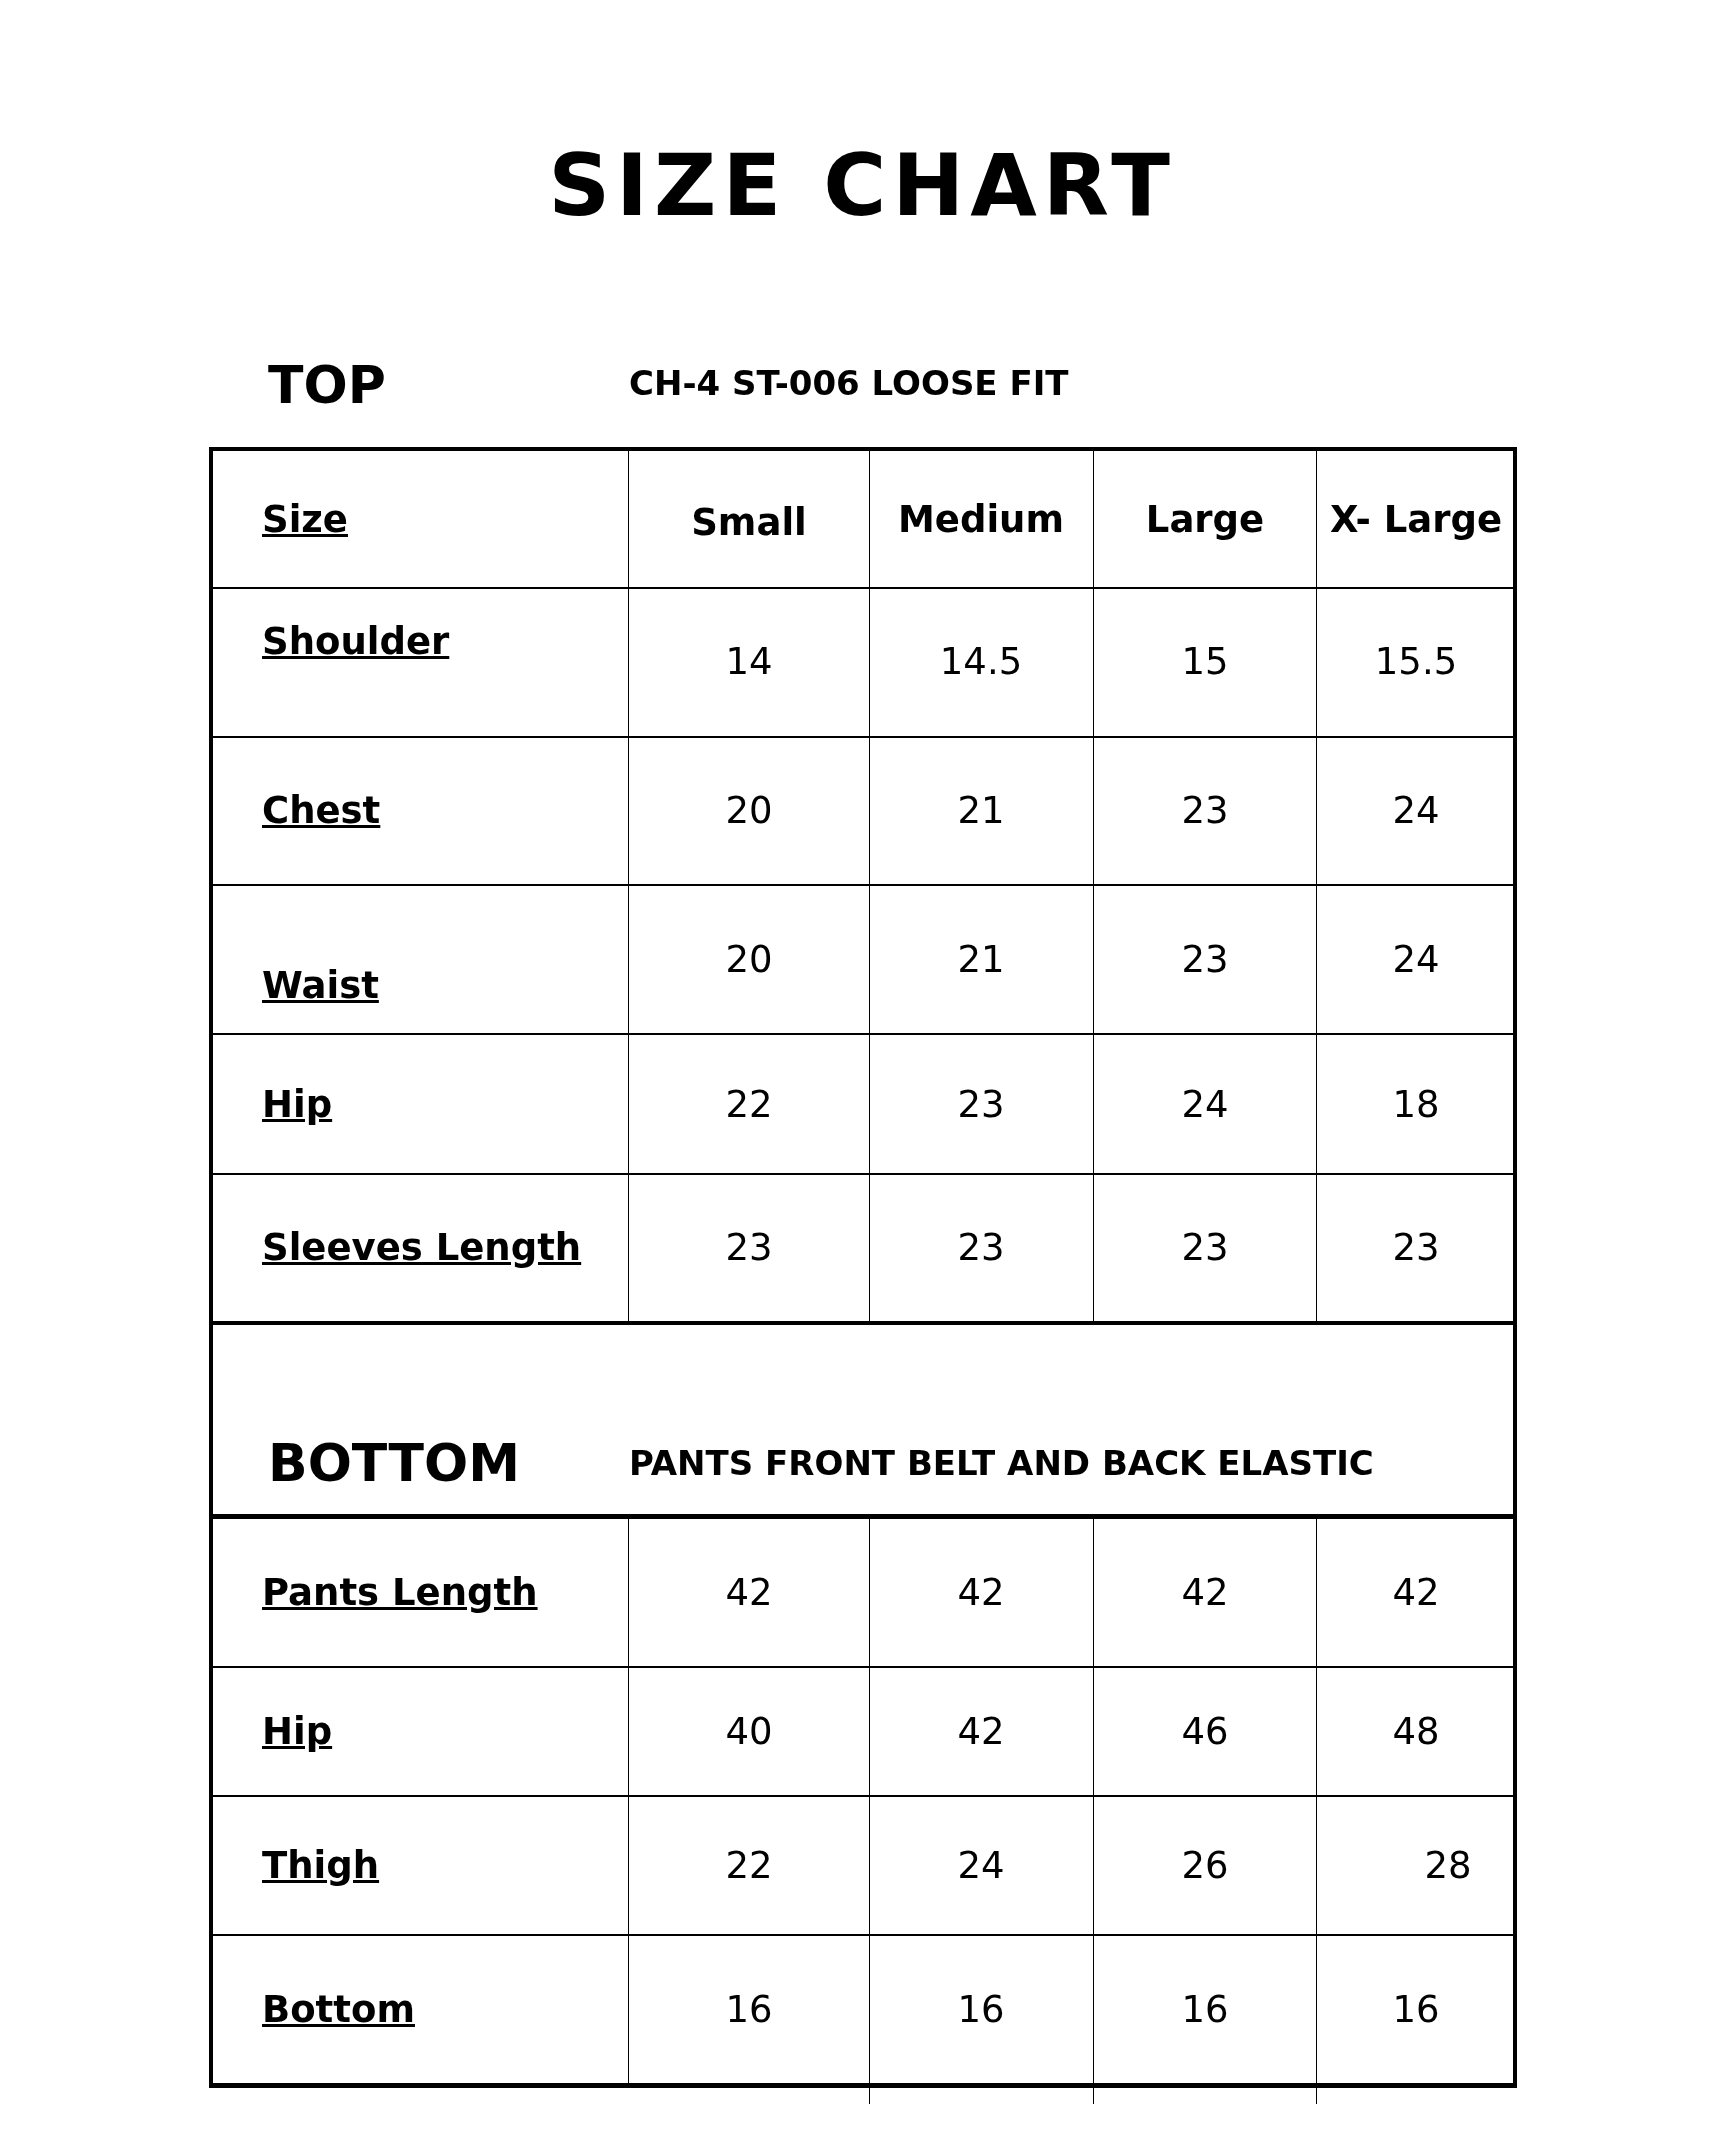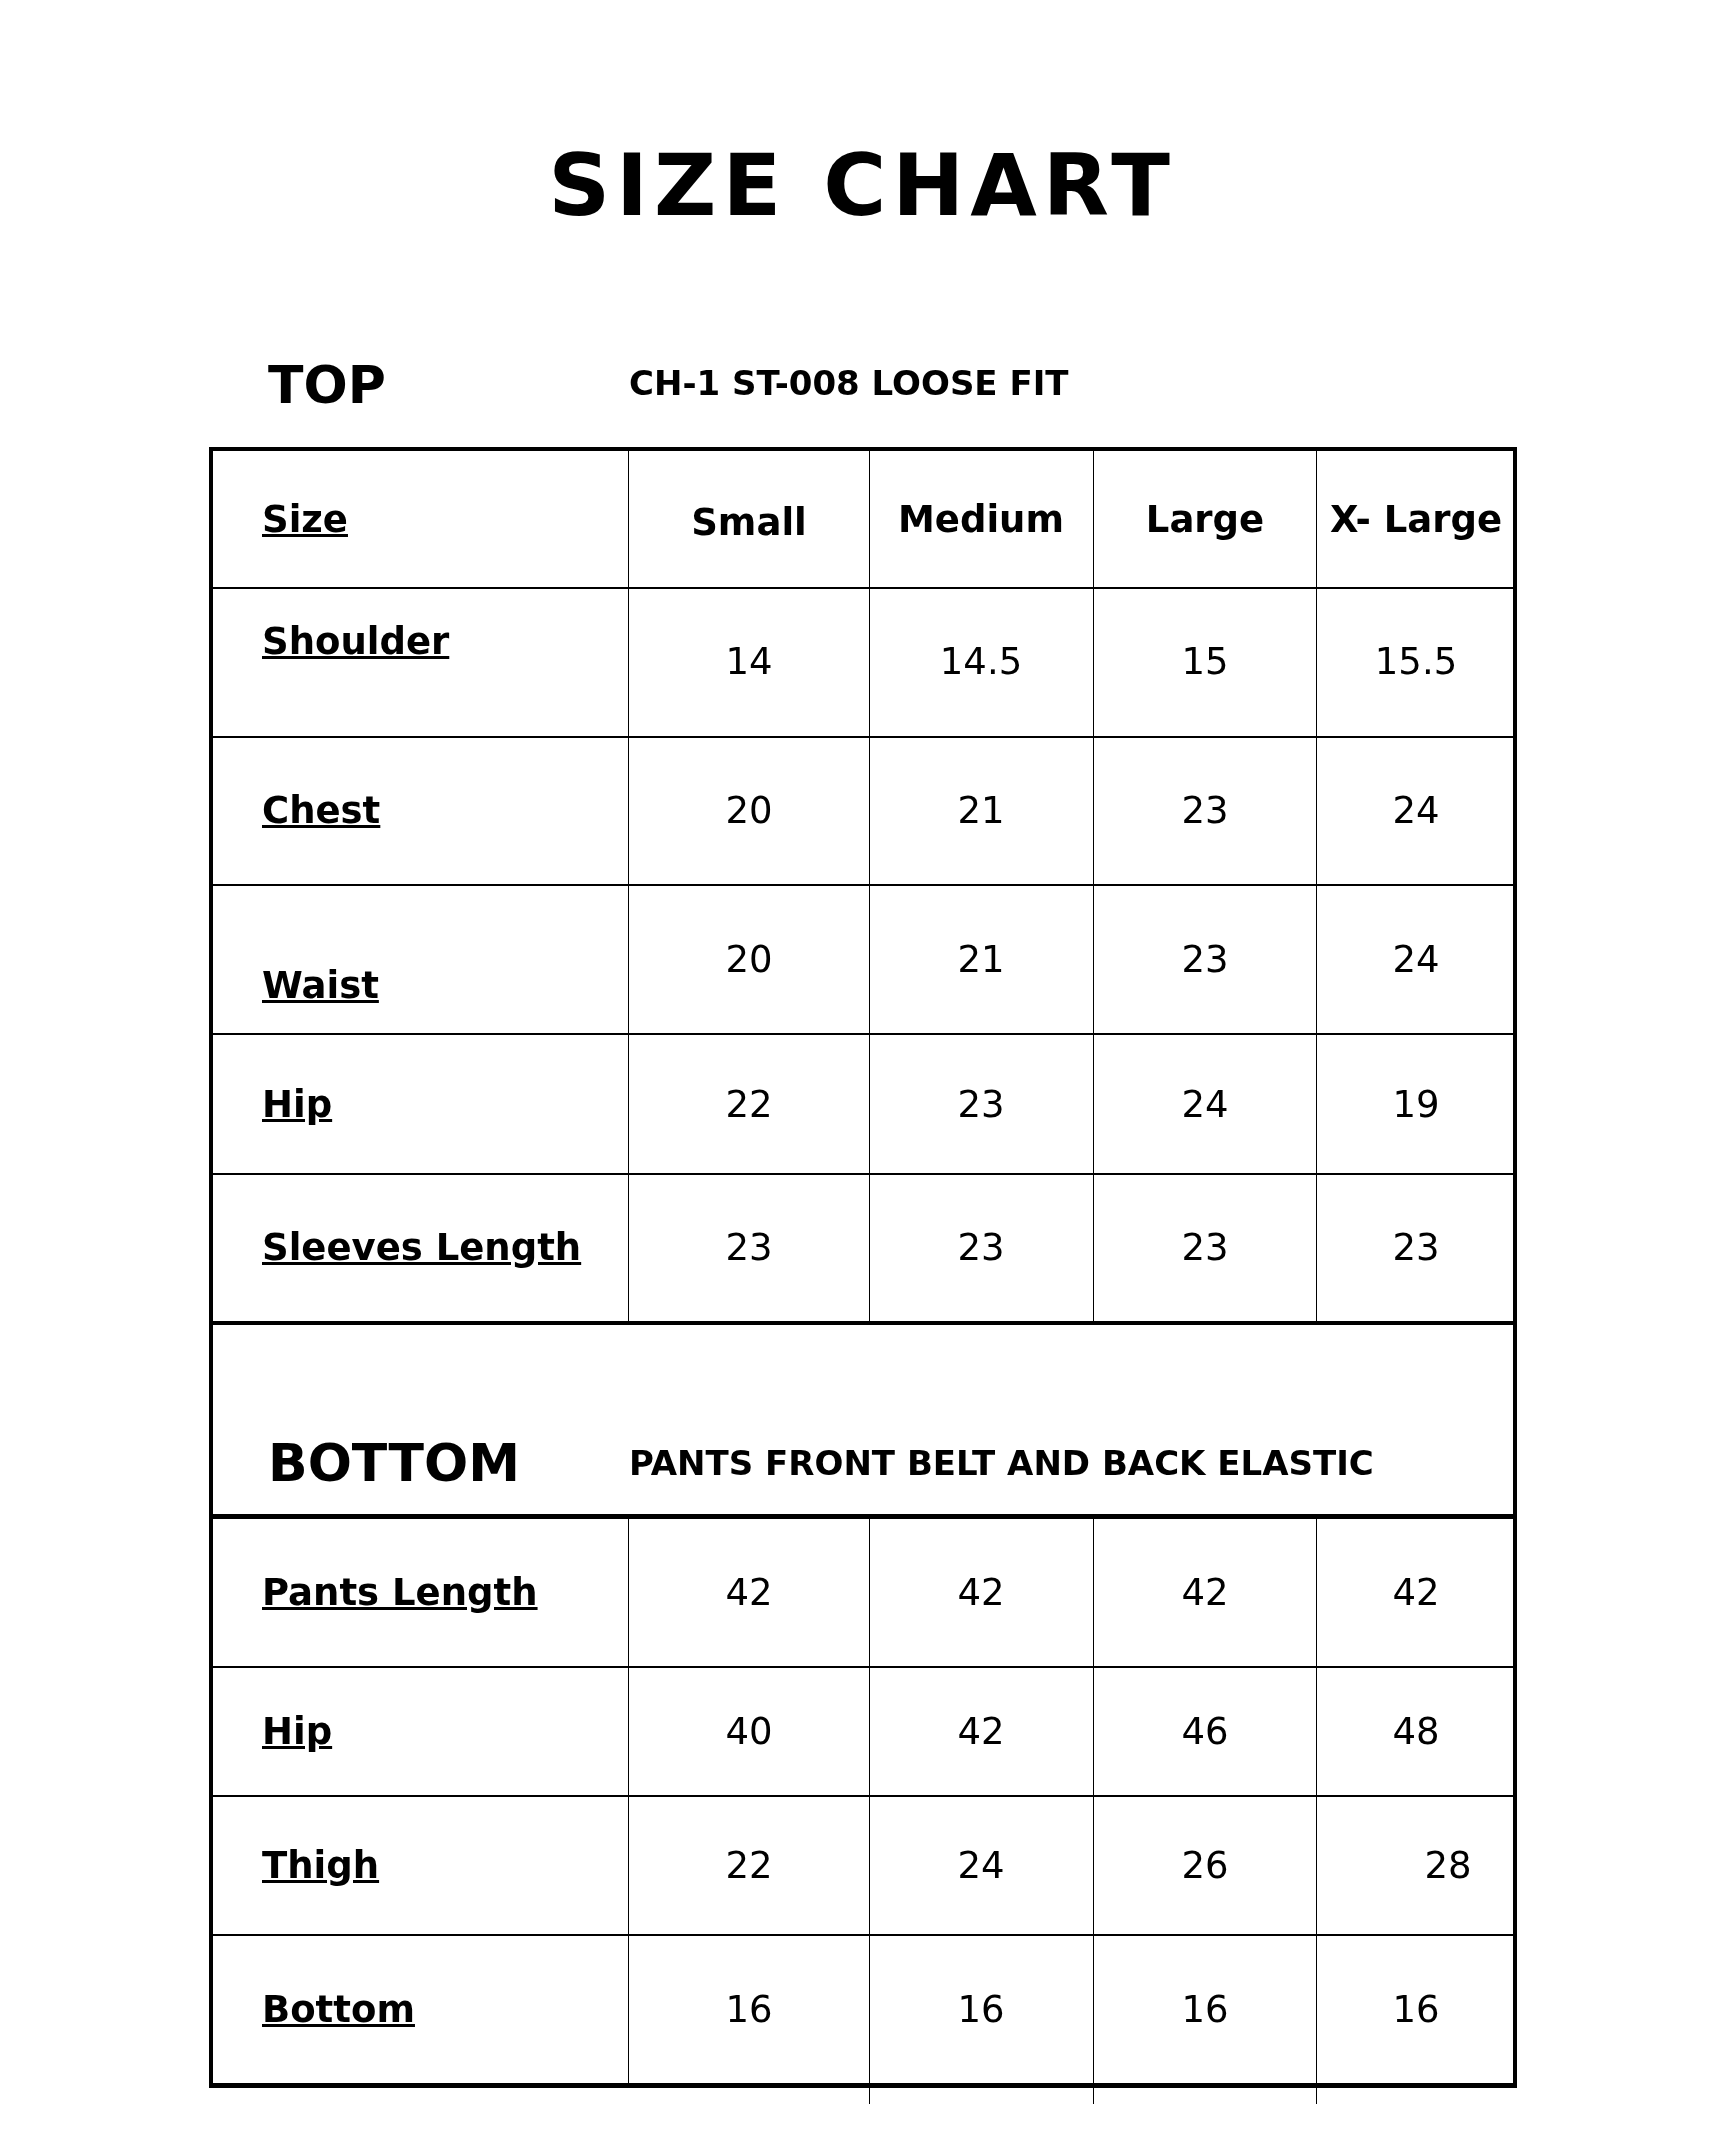--- a/index.html
+++ b/index.html
@@ -15,21 +15,21 @@
   .cell.lbl { justify-content:flex-start; padding-left:49px; box-sizing:border-box; font-weight:bold;text-decoration:underline; }
   .cell.val { justify-content:center; }
   .cell.hdr { font-weight:bold; }
 </style>
 </head>
 <body>
 
 <div class="title">SIZE CHART</div>
 
 <div class="sec-label" style="left:268px; top:353px;">TOP</div>
-<div class="sec-note" style="left:629px; top:360px;">CH-1 ST-008 LOOSE FIT</div>
+<div class="sec-note" style="left:629px; top:360px;">CH-4 ST-006 LOOSE FIT</div>
 
 <div>
 
   <div class="vline" style="left:209px; top:447px; width:3.9px; height:1641px;"></div>
   <div class="vline" style="left:1513px; top:447px; width:3.9px; height:1641px;"></div>
 
   <div class="vline" style="left:628px; top:451px; width:1.3px; height:872px;"></div>
   <div class="vline" style="left:869px; top:451px; width:1.3px; height:872px;"></div>
   <div class="vline" style="left:1093px; top:451px; width:1.3px; height:872px;"></div>
   <div class="vline" style="left:1316px; top:451px; width:1.3px; height:872px;"></div>
@@ -79,21 +79,21 @@
     <div class="cell val" style="left:629px; top:886px; width:240px; height:147px;">20</div>
     <div class="cell val" style="left:870px; top:886px; width:222px; height:147px;">21</div>
     <div class="cell val" style="left:1094px; top:886px; width:222px; height:147px;">23</div>
     <div class="cell val" style="left:1318px; top:886px; width:196px; height:147px;">24</div>
   </div>
   <div>
     <div class="cell lbl" style="left:213px; top:1035px; width:414px; height:138px;">Hip</div>
     <div class="cell val" style="left:629px; top:1035px; width:240px; height:138px;">22</div>
     <div class="cell val" style="left:870px; top:1035px; width:222px; height:138px;">23</div>
     <div class="cell val" style="left:1094px; top:1035px; width:222px; height:138px;">24</div>
-    <div class="cell val" style="left:1318px; top:1035px; width:196px; height:138px;">19</div>
+    <div class="cell val" style="left:1318px; top:1035px; width:196px; height:138px;">18</div>
   </div>
   <div>
     <div class="cell lbl" style="left:213px; top:1174px; width:414px; height:147px;">Sleeves Length</div>
     <div class="cell val" style="left:629px; top:1174px; width:240px; height:147px;">23</div>
     <div class="cell val" style="left:870px; top:1174px; width:222px; height:147px;">23</div>
     <div class="cell val" style="left:1094px; top:1174px; width:222px; height:147px;">23</div>
     <div class="cell val" style="left:1318px; top:1174px; width:196px; height:147px;">23</div>
   </div>
 
   <div class="sec-label" style="left:268px; top:1431px;">BOTTOM</div>

